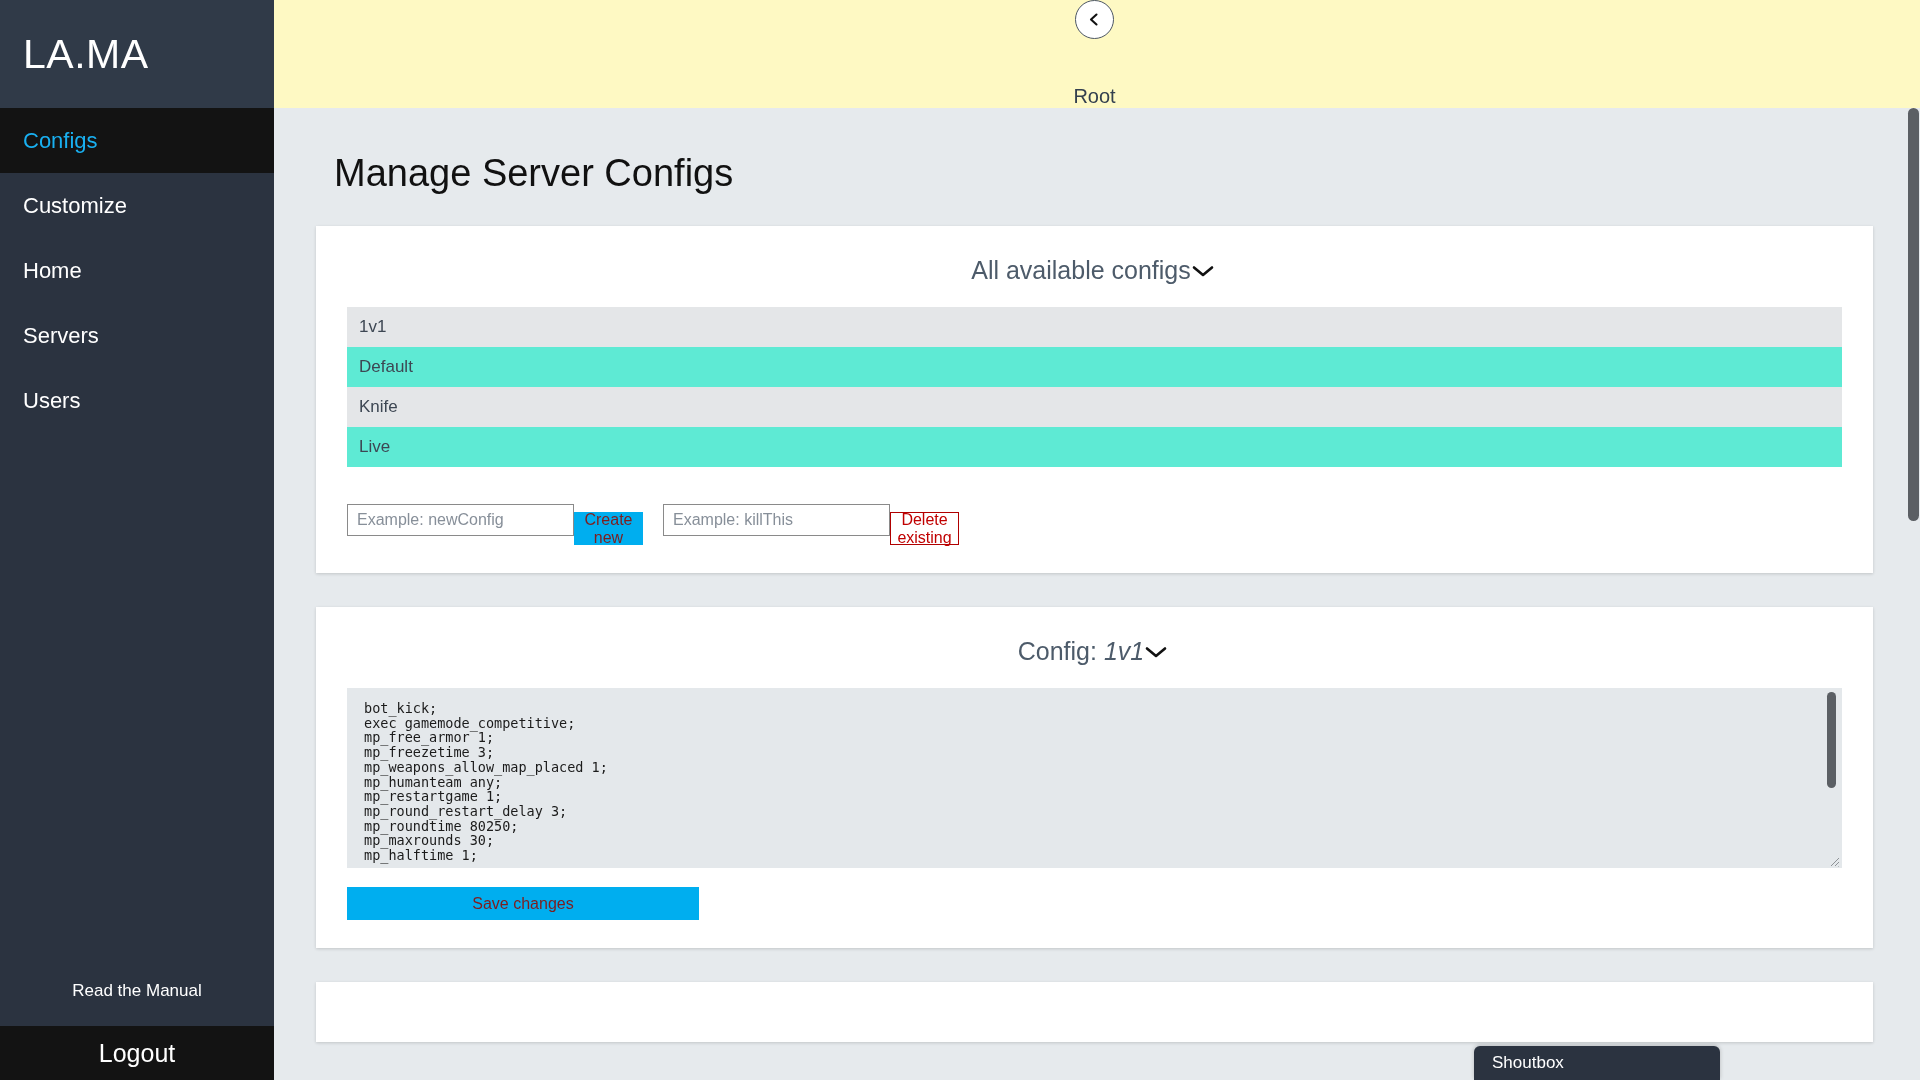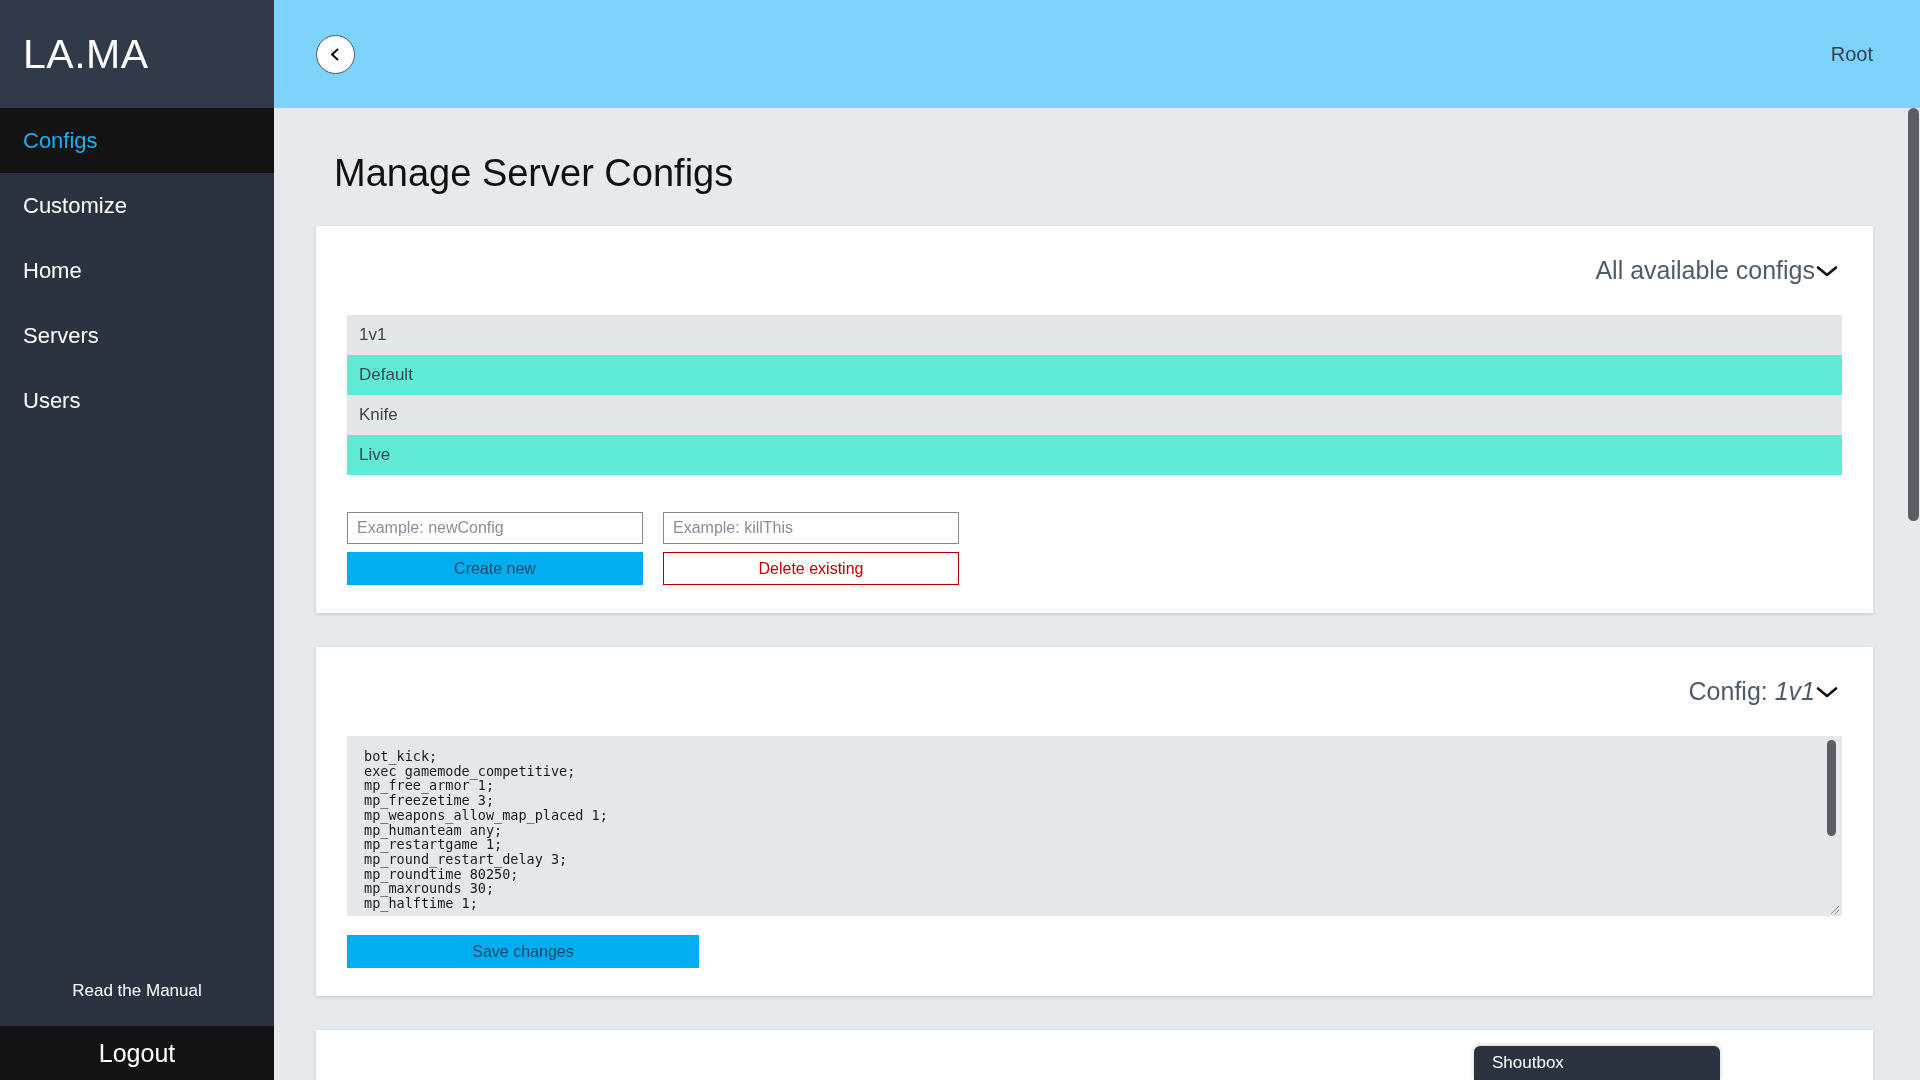--- a/index.html
+++ b/index.html
@@ -81,27 +81,28 @@
     flex: 1 1 auto;
     height: 1080px;
     display: flex;
     flex-direction: column;
     position: relative;
     overflow: hidden;
   }
   .topbar {
     height: 108px;
     min-height: 108px;
-    background: #7dd3fc;
+    background: #fef9c3;
     display: flex;
     align-items: center;
     padding: 0 47px 0 42px;
     justify-content: space-between;
     position: relative;
     z-index: 3;
+    flex-direction: column;
   }
   .back-btn {
     width: 39px; height: 39px;
     border: 1px solid #4c5663;
     border-radius: 50%;
     display: flex; align-items: center; justify-content: center;
     cursor: pointer;
     background: #ffffff;
   }
   .back-btn svg { display: block; }
@@ -128,22 +129,22 @@
 
   .card {
     background: #ffffff;
     margin-top: 34px;
     box-shadow: 0 1px 3px rgba(0,0,0,0.16);
     padding: 0;
   }
   .card-header {
     display: flex;
     align-items: center;
-    justify-content: flex-end;
-    padding: 30px 34px 30px 31px;
+    justify-content: center;
+    padding: 30px 34px 22px 31px;
     cursor: pointer;
   }
   .card-title {
     font-size: 25px;
     color: #4d5b6a;
     font-weight: 400;
   }
   .card-title .italic { font-style: italic; }
   .chevron { width: 24px; height: 14px; display: block; }
 
@@ -162,21 +163,21 @@
   }
   .config-row.odd  { background: #e4e6e8; }
   .config-row.even { background: #5eead4; }
 
   
   .form-row {
     display: flex;
     gap: 20px;
     margin-top: 37px;
   }
-  .form-col { display: flex; flex-direction: column; width: 296px; }
+  .form-col { display: flex; width: 296px; }
   .txt-input {
     height: 32px;
     border: 1px solid #8a8a8a;
     background: #ffffff;
     font-size: 16px;
     color: #3d4753;
     padding: 0 9px;
     font-family: "Liberation Sans", sans-serif;
     outline: none;
   }
@@ -185,21 +186,21 @@
     height: 33px;
     margin-top: 8px;
     border: none;
     font-size: 16px;
     cursor: pointer;
     font-family: "Liberation Sans", sans-serif;
     display: flex;
     align-items: center;
     justify-content: center;
   }
-  .btn-primary { background: #00aeef; color: #0c4a6e; }
+  .btn-primary { background: #00aeef; color: #7f1d1d; }
   .btn-danger-outline {
     background: #ffffff;
     color: #c00000;
     border: 1px solid #b00000;
   }
 
   
   .editor-wrap { position: relative; }
   .editor {
     width: 100%;

